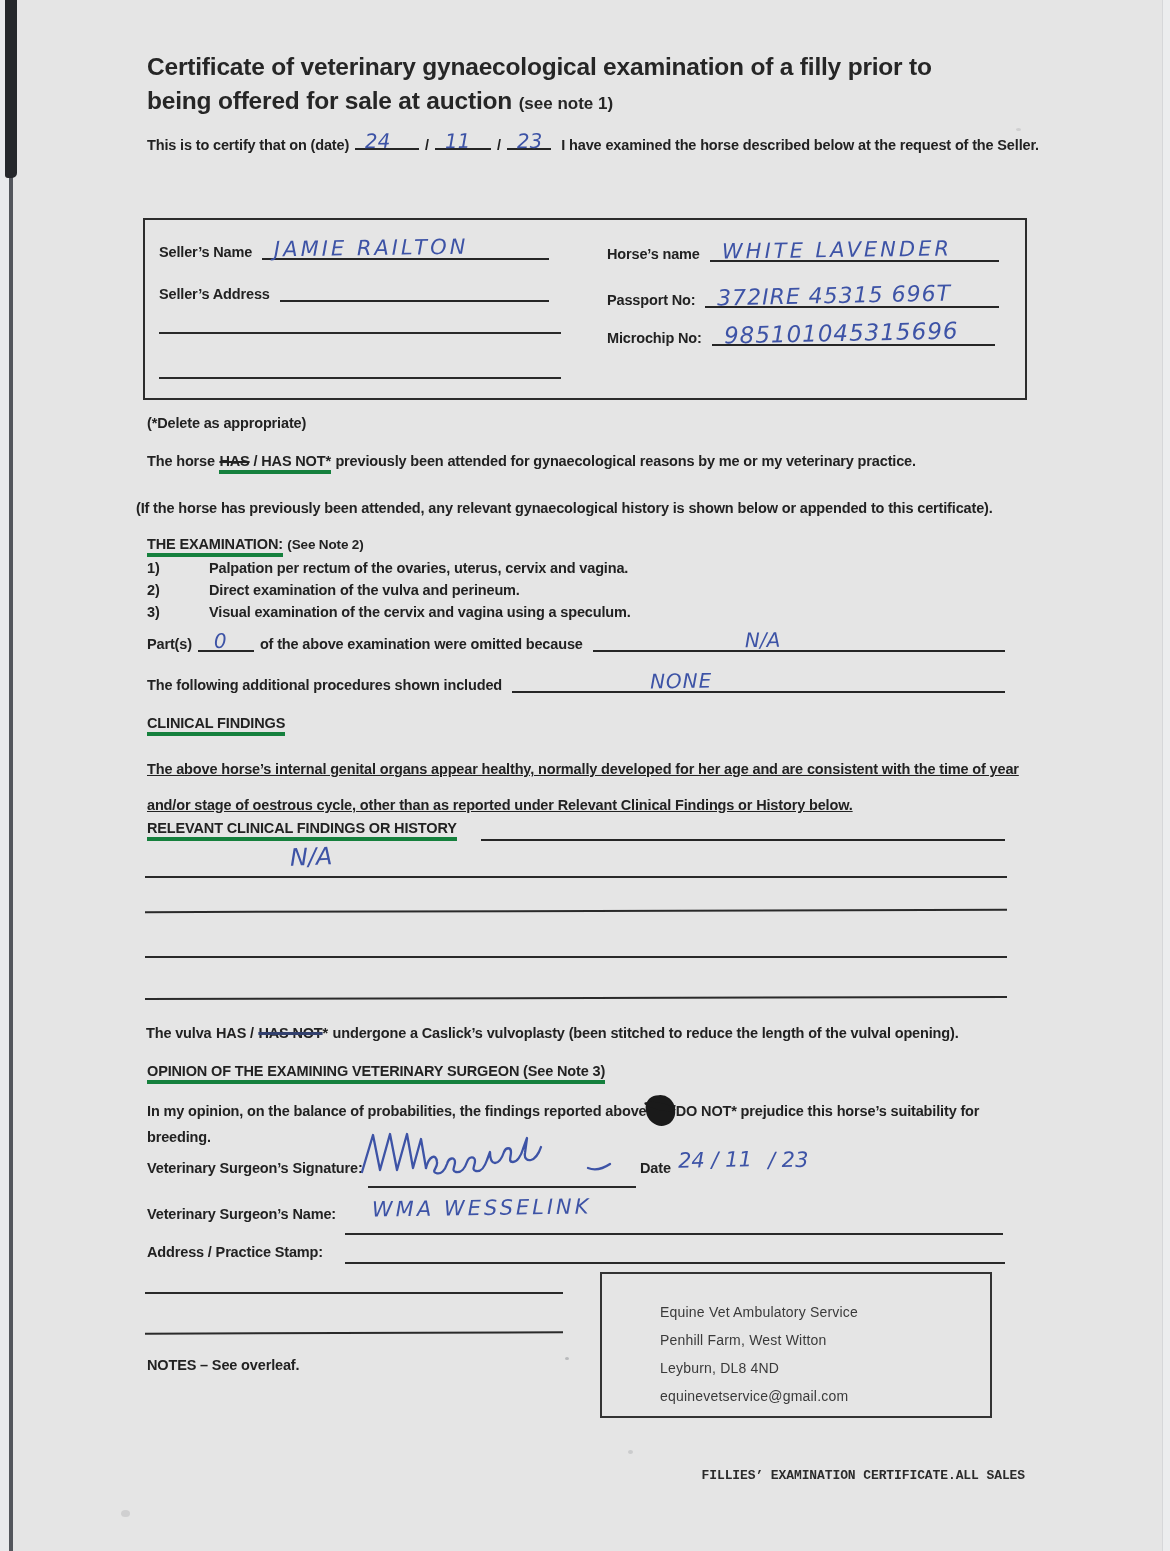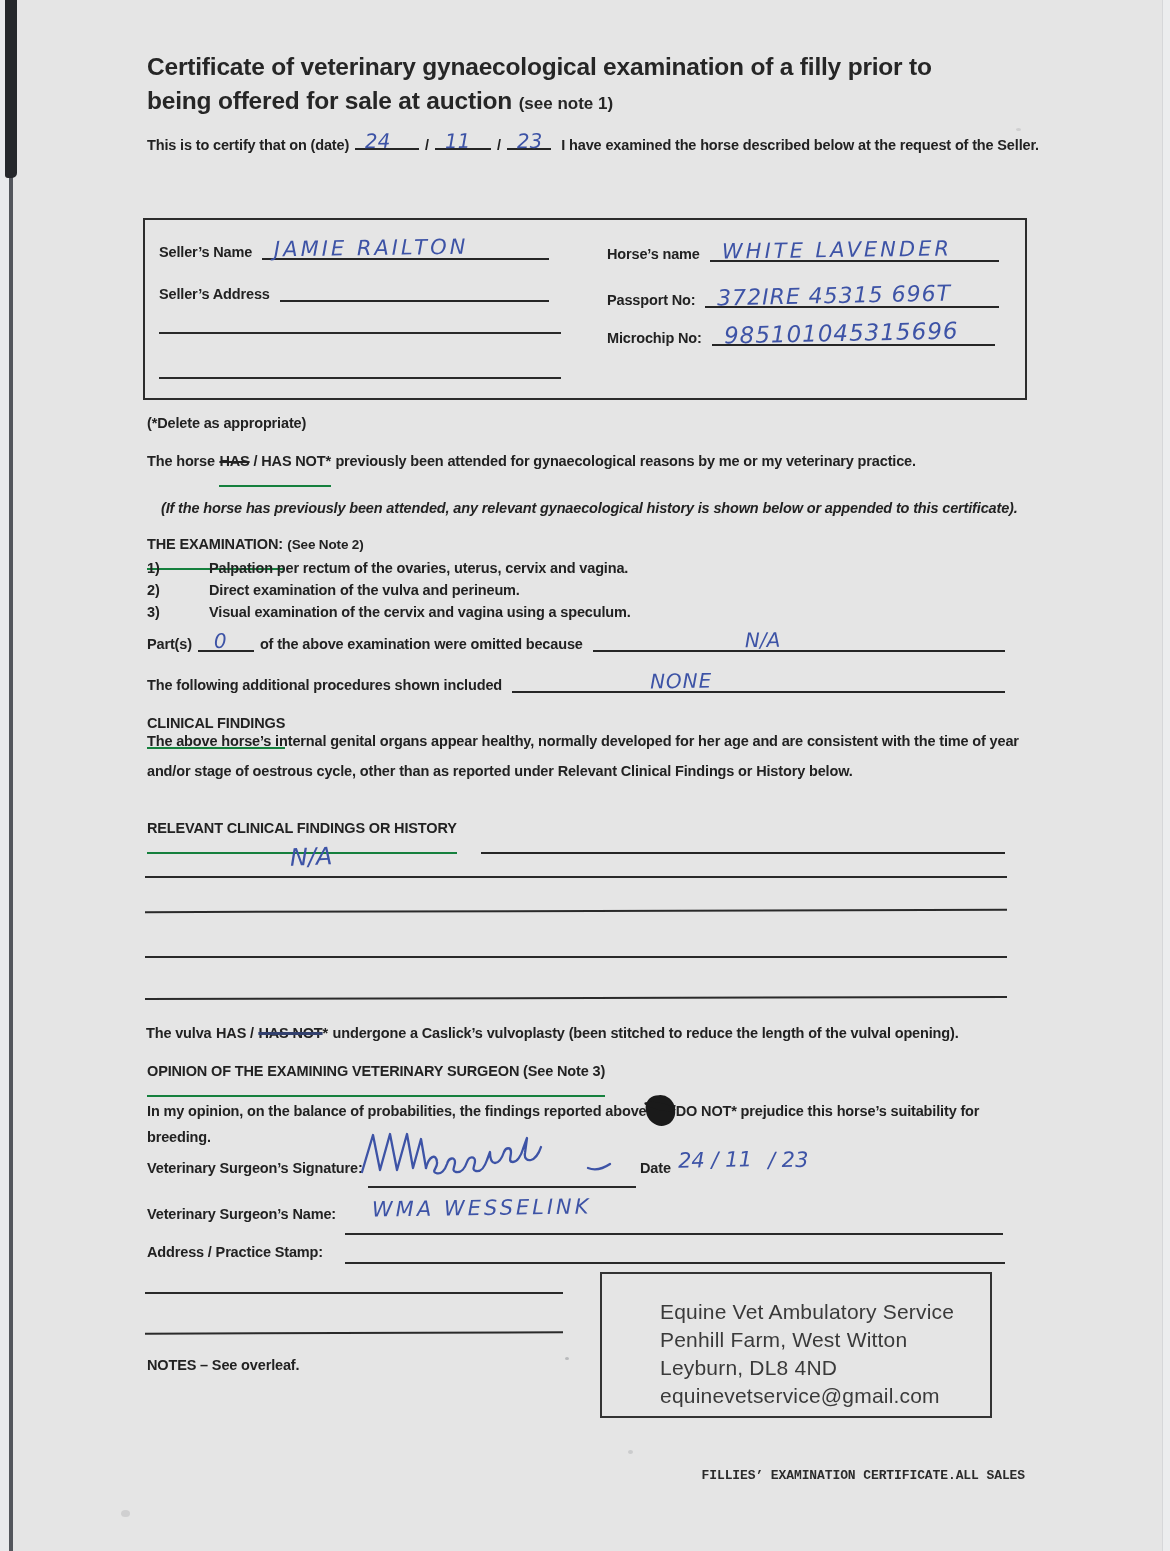--- a/index.html
+++ b/index.html
@@ -10,21 +10,21 @@
   .edge-left{position:absolute;left:0;top:0;bottom:0;width:9px;background:#e9eaec;}
   .edge-line{position:absolute;left:9px;top:0;bottom:0;width:4px;background:#53565c;}
   .edge-top-dark{position:absolute;left:5px;top:0;width:12px;height:178px;background:#25272b;border-radius:0 0 5px 3px;}
   .edge-right{position:absolute;right:0;top:0;bottom:0;width:7px;background:#ecedee;border-left:1px solid #d6d7d9;}
   .speck{position:absolute;background:#b9babc;border-radius:50%;}
   
   .title{font-size:24.5px;line-height:34px;font-weight:700;color:#262626;letter-spacing:-0.2px;margin:0;white-space:nowrap;}
   .title-note{font-size:17px;font-weight:700;letter-spacing:0;}
   .b{font-weight:700;font-size:14.5px;letter-spacing:-0.15px;color:#222;}
   .line{white-space:nowrap;line-height:20px;}
-  .u{border-bottom:2px solid #15803d;padding-bottom:16px;}
+  .u{border-bottom:4px solid #15803d;padding-bottom:1px;}
   .small-note{font-size:13.5px;}
   
   .blank{display:inline-block;border-bottom:2px solid #262626;height:15px;position:relative;margin:0 6px;vertical-align:baseline;}
   .blank .hw{position:absolute;left:10px;bottom:-3px;}
   .rule{position:absolute;border-top:2px solid #2a2a2a;height:0;}
   .row{display:flex;align-items:flex-end;}
   .bfill{flex:1;border-bottom:2px solid #262626;height:16px;margin-left:10px;position:relative;}
   .bfill .hw{position:absolute;bottom:-2px;white-space:nowrap;left:12px;}
   
   .hw{font-family:"DejaVu Sans",sans-serif;font-style:italic;font-weight:400;color:#3d53a6;display:inline-block;white-space:nowrap;}
@@ -37,21 +37,21 @@
   .scribble{position:relative;display:inline-block;}
   .scribble::before{content:"";position:absolute;left:-4px;top:-3px;right:-4px;bottom:-2px;background:#1a1a1a;border-radius:45% 55% 50% 60%;transform:rotate(-7deg);}
   .scribble::after{content:"";position:absolute;left:-6px;top:5px;width:32px;height:7px;background:#1a1a1a;border-radius:50%;transform:rotate(12deg);}
   
   .dbox{left:143px;top:218px;width:880px;height:178px;border:2px solid #2c2c2c;}
   .brow{position:absolute;display:flex;align-items:flex-end;}
   .li{display:flex;line-height:22px;}
   .num{width:62px;flex:0 0 62px;}
   
   .stamp{left:600px;top:1272px;width:330px;height:118px;border:2px solid #333;padding:24px 0 0 58px;
-         font-size:21px;line-height:28px;font-weight:400;color:#3a3a3a;letter-spacing:0.2px;}
+         font-size:14px;line-height:28px;font-weight:400;color:#3a3a3a;letter-spacing:0.2px;}
   .footer{font-size:13px;font-weight:700;letter-spacing:-0.1px;color:#2b2b2b;text-align:right;}
 </style>
 </head>
 <body>
 
 <div class="page">
 
   <div class="edge-left"></div>
   <div class="edge-line"></div>
   <div class="edge-top-dark"></div>
@@ -110,21 +110,21 @@
   <div class="abs line" style="left:147px;top:413px;">
     <span class="b">(*Delete as appropriate)</span>
   </div>
 
   <div class="abs line" style="left:147px;top:451px;">
     <span class="b">The horse</span>
     <span class="b u"><span class="strike-dark">HAS</span> <span>/</span> <span>HAS NOT*</span></span>
     <span class="b">previously been attended for gynaecological reasons by me or my veterinary practice.</span>
   </div>
 
-  <div class="abs line" style="left:161px;top:498px;font-style:italic;">
+  <div class="abs line" style="left:136px;top:498px;">
     <span class="b">(If the horse has previously been attended, any relevant gynaecological history is shown below or appended to this certificate).</span>
   </div>
 
   <div class="abs line" style="left:147px;top:534px;">
     <span class="b u">THE EXAMINATION:</span>
     <span class="b small-note">(See Note 2)</span>
   </div>
 
   <div class="abs" style="left:147px;top:557px;width:800px;">
     <div class="li">
@@ -155,21 +155,21 @@
   <div class="abs row" style="left:147px;top:675px;width:858px;">
     <span class="b" style="white-space:nowrap;">The following additional procedures shown included</span>
     <span class="bfill">
         <span class="hw hw-md" style="left:28%;letter-spacing:1px;">NONE</span>
       </span>
   </div>
 
   <div class="abs line" style="left:147px;top:713px;">
     <span class="b u">CLINICAL FINDINGS</span>
   </div>
-  <div class="abs b" style="left:147px;top:726px;width:872px;line-height:30px;">The above horse’s internal genital organs appear healthy, normally developed for her age and are consistent with the time of year and/or stage of oestrous cycle, other than as reported under Relevant Clinical Findings or History below.</div>
+  <div class="abs b" style="left:147px;top:751px;width:872px;line-height:36px;text-decoration:underline;">The above horse’s internal genital organs appear healthy, normally developed for her age and are consistent with the time of year and/or stage of oestrous cycle, other than as reported under Relevant Clinical Findings or History below.</div>
 
   <div class="abs row" style="left:147px;top:820px;width:858px;">
     <span class="b u" style="white-space:nowrap;">RELEVANT CLINICAL FINDINGS OR HISTORY</span>
     <span class="bfill" style="margin-left:24px;"></span>
   </div>
   <div class="abs hw" style="left:290px;top:843px;font-size:24px;transform:rotate(-2deg);">N/A</div>
 
   <div class="rule" style="left:145px;top:876px;width:862px;"></div>
   <div class="rule" style="left:145px;top:910px;width:862px;transform:rotate(-0.15deg);"></div>
   <div class="rule" style="left:145px;top:956px;width:862px;"></div>

